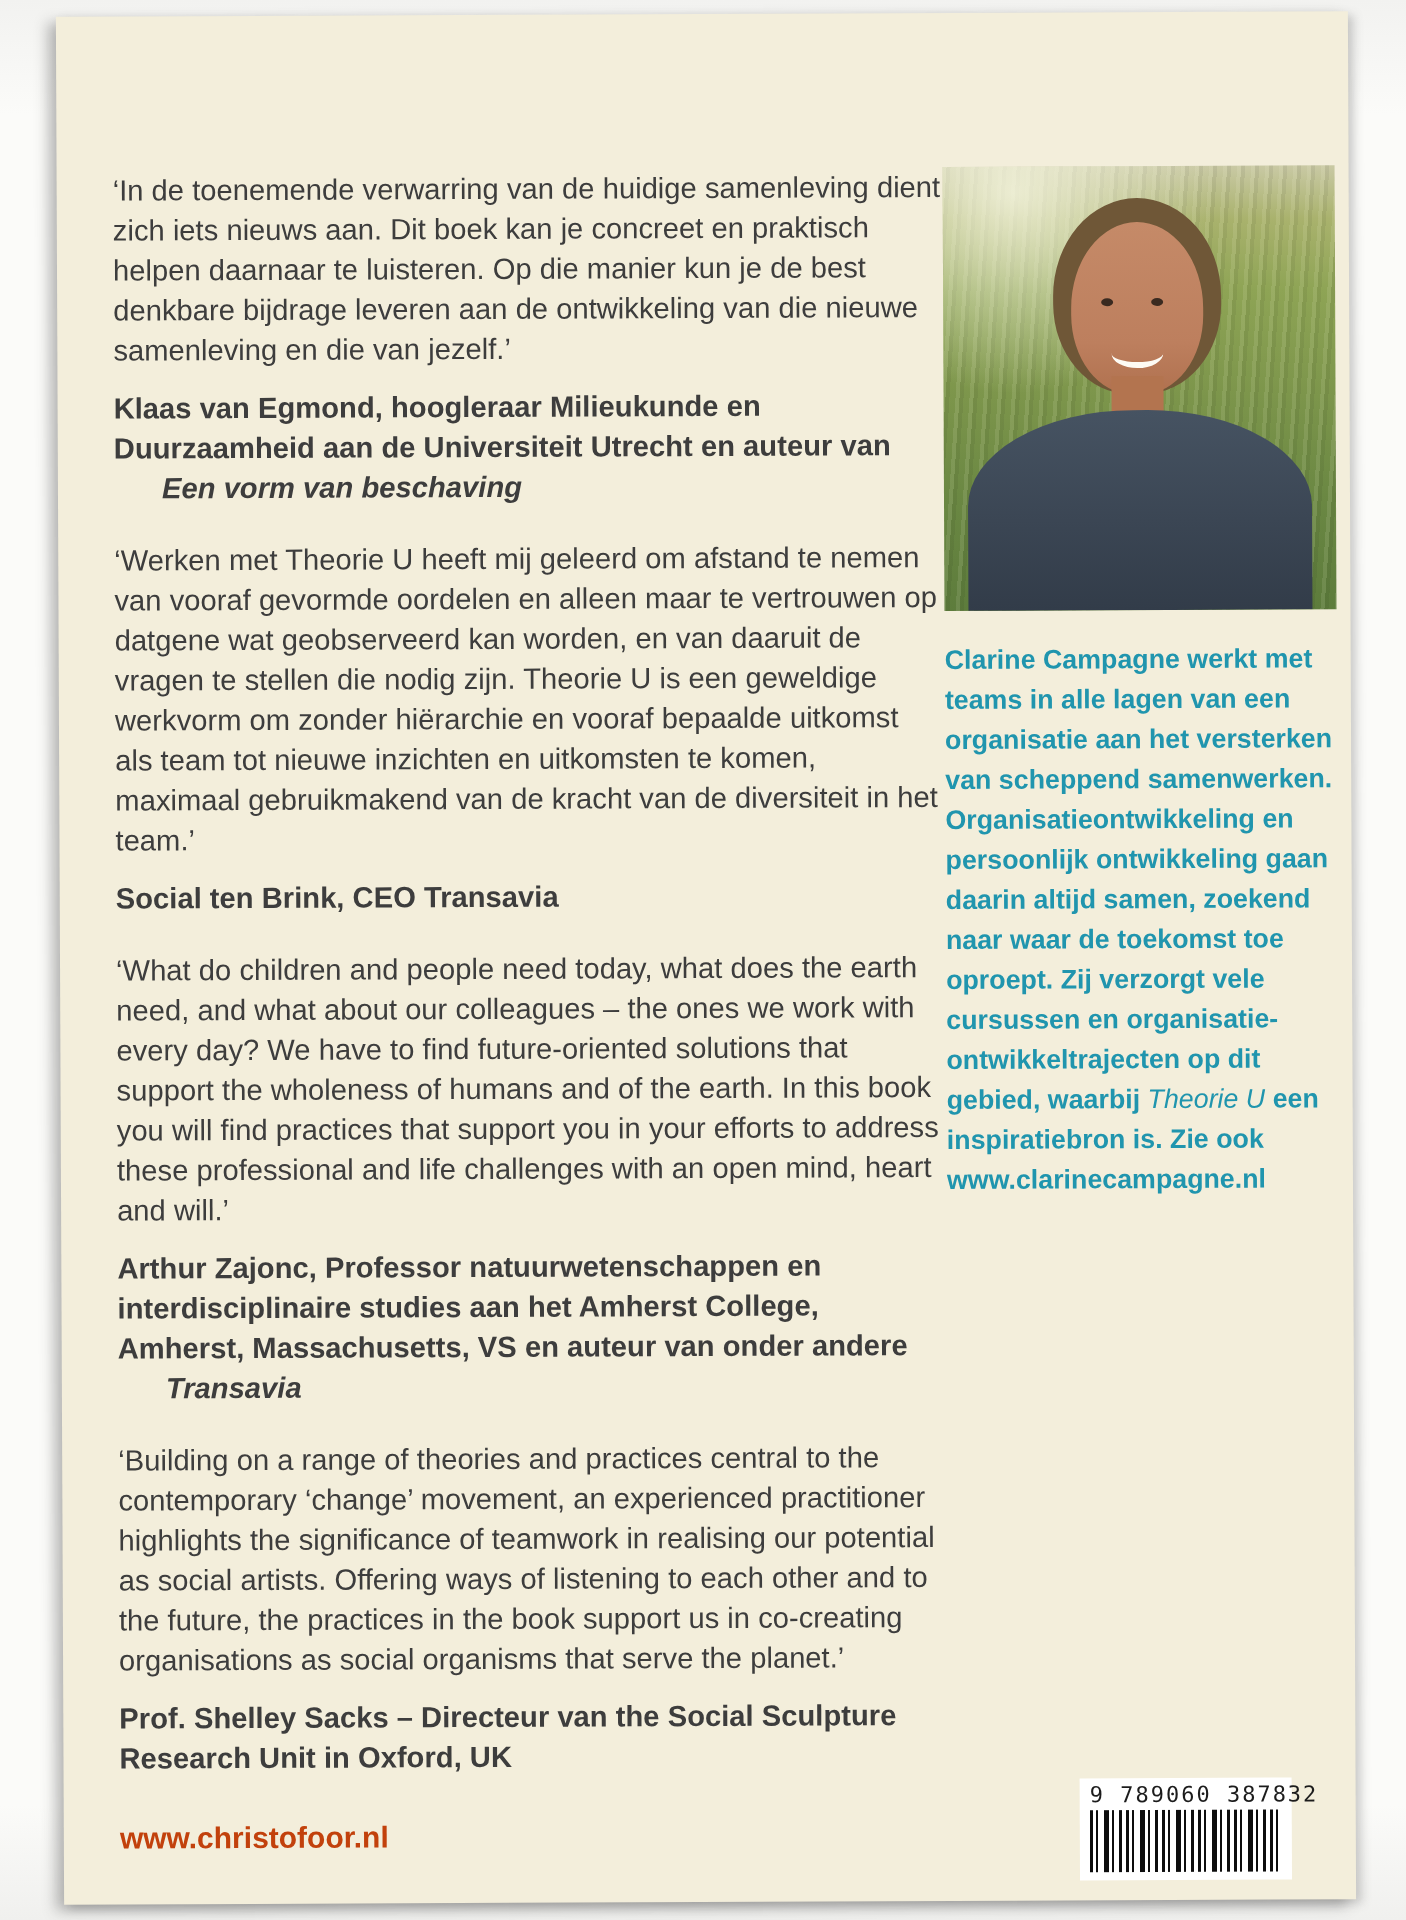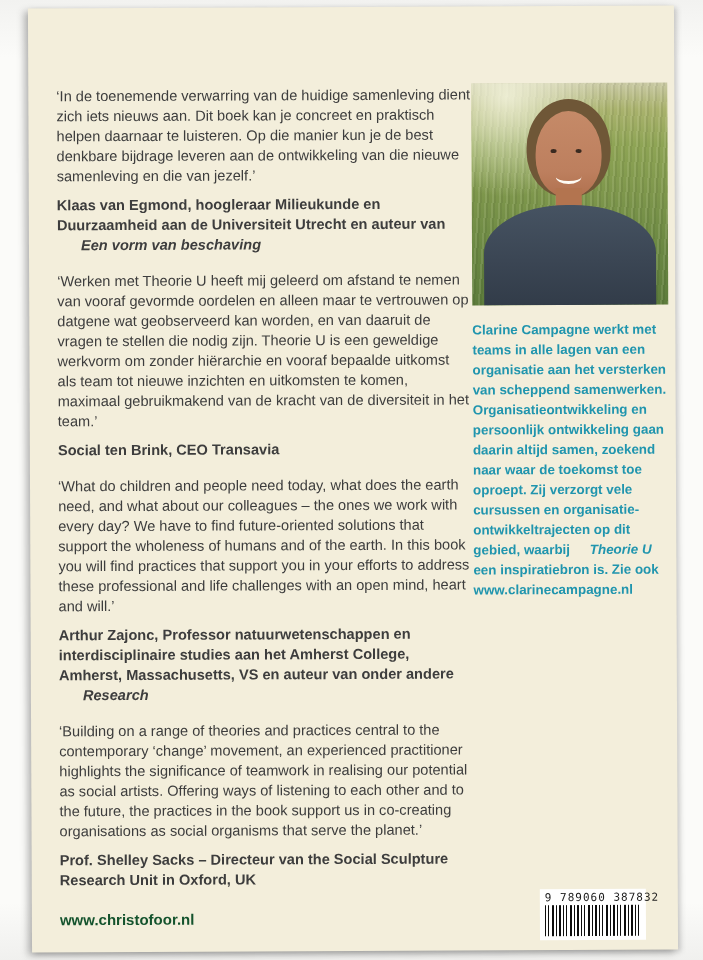--- a/index.html
+++ b/index.html
@@ -88,29 +88,29 @@
     background: linear-gradient(180deg, #465362 0%, #3b4654 55%, #323c49 100%);
     border-radius: 48% 48% 0 0;
   }
   .bio {
     margin: 15px 0 0 0;
     color: #2095ae;
     font-size: 13.4px;
     line-height: 20px;
     font-weight: bold;
   }
-  .bio-italic { font-style: italic; font-weight: bold; margin-left: 16px; }
+  .bio-italic { font-style: italic; font-weight: normal; }
   
   .footer {
     position: absolute;
     left: 28px;
     top: 903px;
     font-size: 15px;
     font-weight: bold;
-    color: #14532d;
+    color: #c2410c;
   }
   .barcode {
     position: absolute;
     left: 508px;
     top: 883px;
     width: 106px;
     height: 51px;
     background: #ffffff;
     box-sizing: border-box;
     padding: 2px 5px 4px 5px;
@@ -150,21 +150,21 @@
         <p class="attribution"><span>Klaas van Egmond, hoogleraar Milieukunde en Duurzaamheid aan de Universiteit Utrecht en auteur van </span><span class="work">Een vorm van beschaving</span></p>
       </div>
 
       <div class="quote-block">
         <p class="quote-text">‘Werken met Theorie U heeft mij geleerd om afstand te nemen van vooraf gevormde oordelen en alleen maar te vertrouwen op datgene wat geobserveerd kan worden, en van daaruit de vragen te stellen die nodig zijn. Theorie U is een geweldige werkvorm om zonder hiërarchie en vooraf bepaalde uitkomst als team tot nieuwe inzichten en uitkomsten te komen, maximaal gebruikmakend van de kracht van de diversiteit in het team.’</p>
         <p class="attribution"><span>Social ten Brink, CEO Transavia</span><span class="work"></span></p>
       </div>
 
       <div class="quote-block">
         <p class="quote-text">‘What do children and people need today, what does the earth need, and what about our colleagues – the ones we work with every day? We have to find future-oriented solutions that support the wholeness of humans and of the earth. In this book you will find practices that support you in your efforts to address these professional and life challenges with an open mind, heart and will.’</p>
-        <p class="attribution"><span>Arthur Zajonc, Professor natuurwetenschappen en interdisciplinaire studies aan het Amherst College, Amherst, Massachusetts, VS en auteur van onder andere </span><span class="work">Research</span></p>
+        <p class="attribution"><span>Arthur Zajonc, Professor natuurwetenschappen en interdisciplinaire studies aan het Amherst College, Amherst, Massachusetts, VS en auteur van onder andere </span><span class="work">Transavia</span></p>
       </div>
 
       <div class="quote-block">
         <p class="quote-text">‘Building on a range of theories and practices central to the contemporary ‘change’ movement, an experienced practitioner highlights the significance of teamwork in realising our potential as social artists. Offering ways of listening to each other and to the future, the practices in the book support us in co-creating organisations as social organisms that serve the planet.’</p>
         <p class="attribution"><span>Prof. Shelley Sacks – Directeur van the Social Sculpture Research Unit in Oxford, UK</span><span class="work"></span></p>
       </div>
 
     </div>
 
     <div class="right-col">

